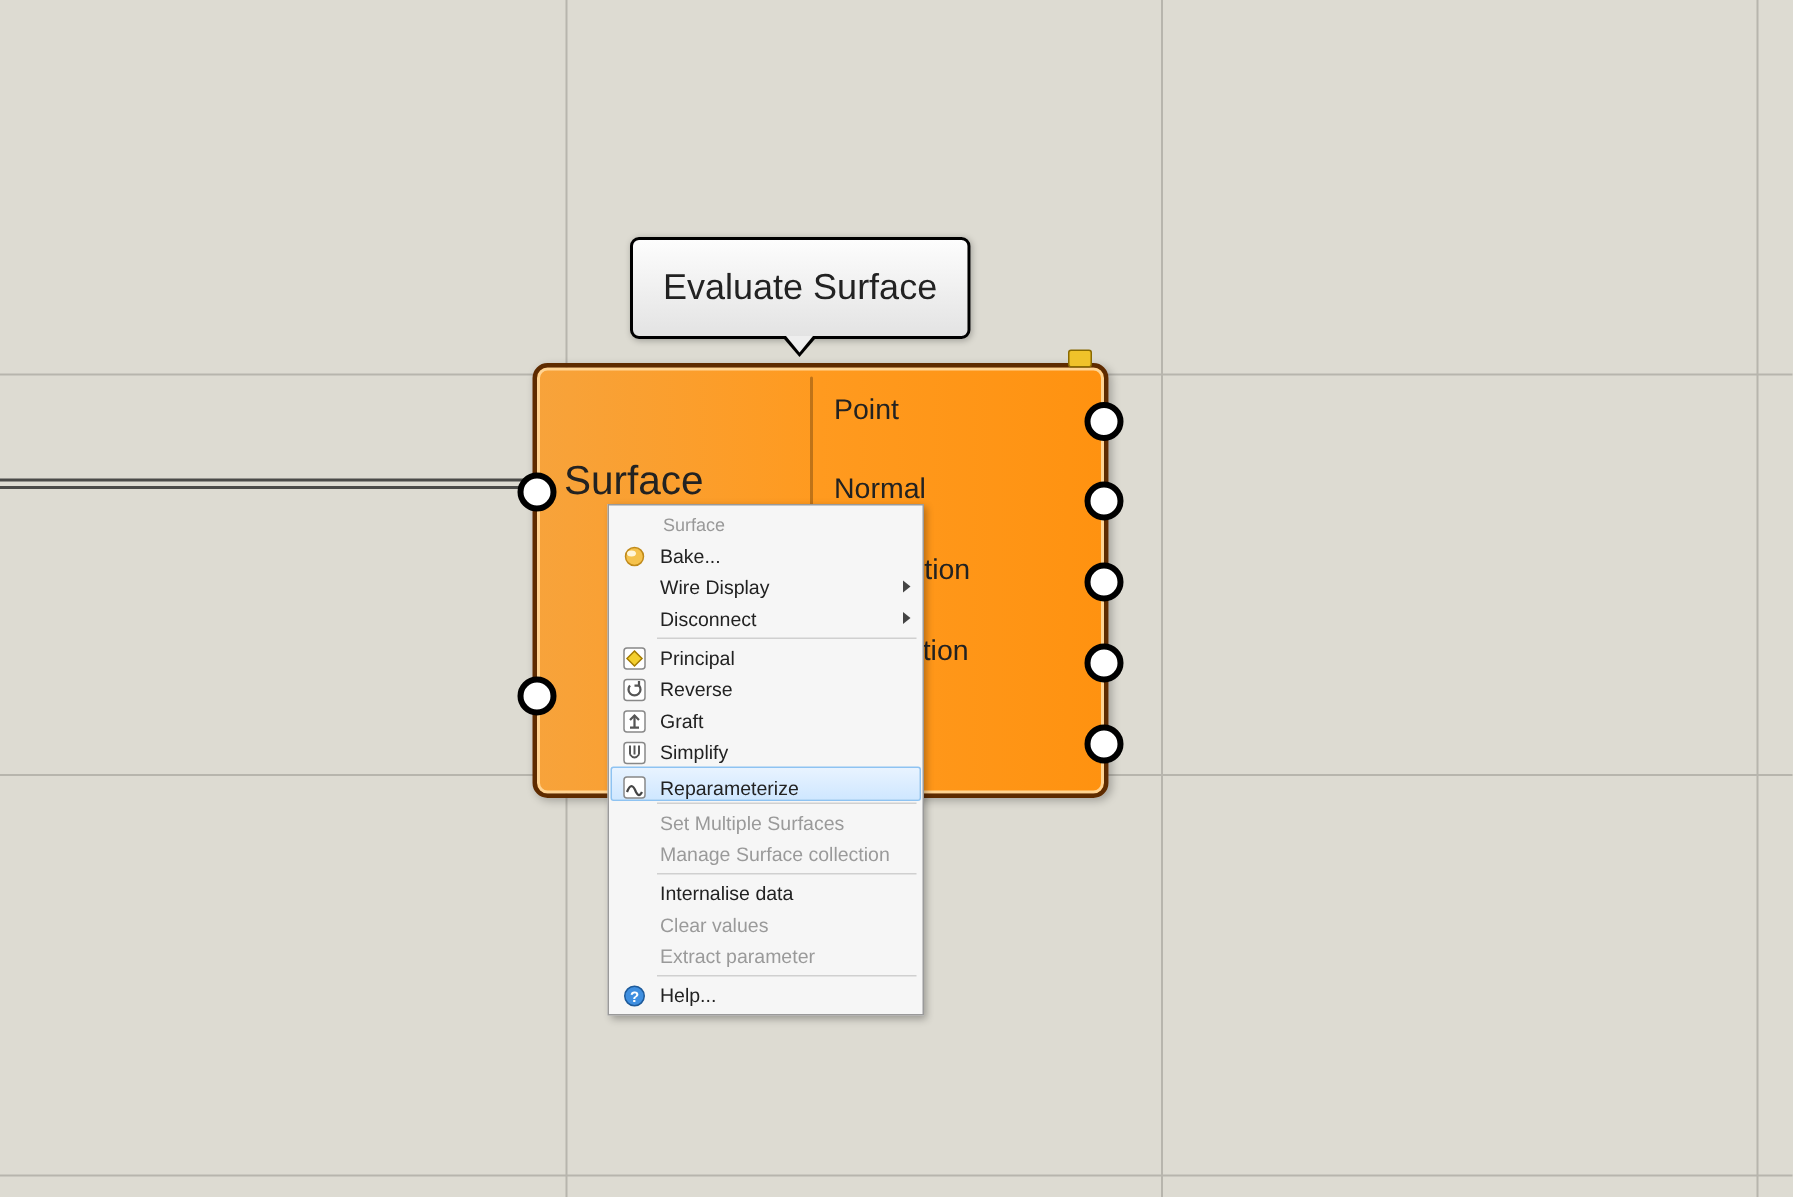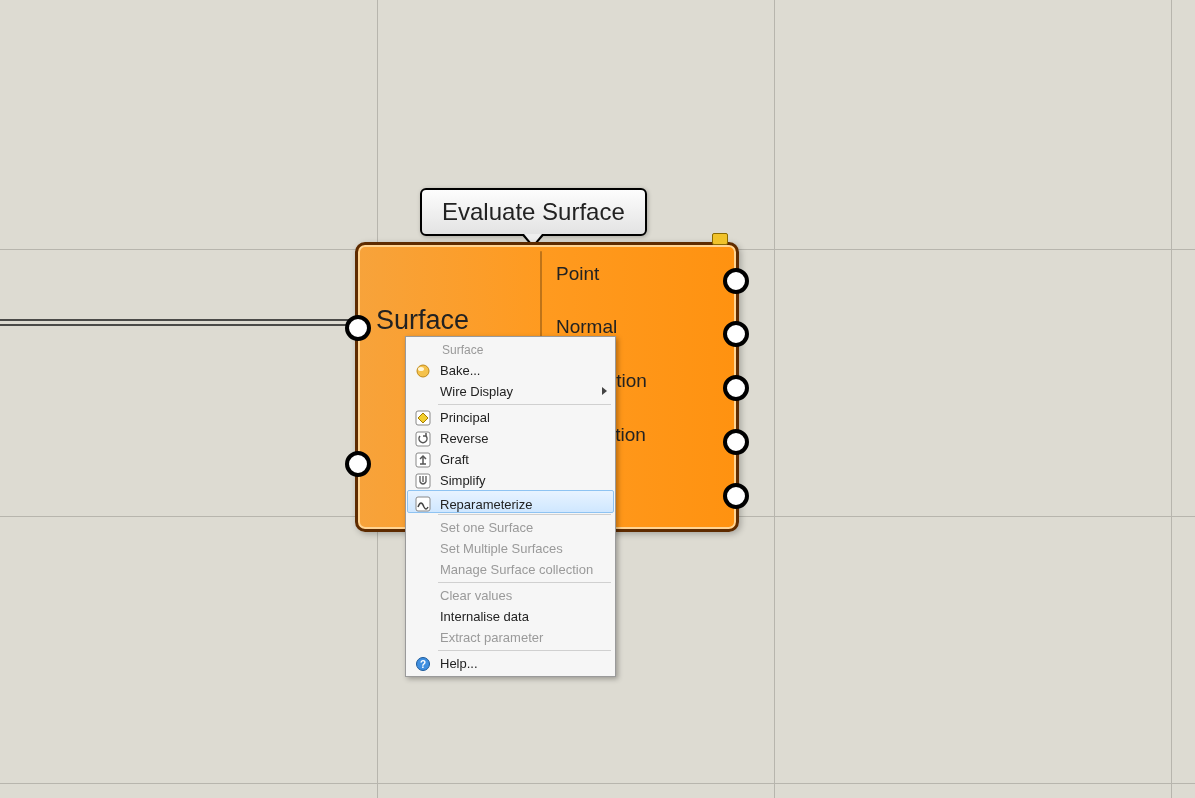--- a/index.html
+++ b/index.html
@@ -11,22 +11,22 @@
     background-size:397px 267px;
     background-position:-20px -18px;
   }
   
   .wire{position:absolute;left:0;top:319px;width:355px;height:8px;pointer-events:none;}
   .wire::before,.wire::after{content:"";position:absolute;left:0;right:0;height:2px;background:#4a4a48;}
   .wire::before{top:0;}
   .wire::after{top:5px;}
   
   
-  .tooltip{position:absolute;left:420px;top:158px;padding:8px 20px;border:2px solid #000;border-radius:6px;
-    background:linear-gradient(#fdfdfd,#e3e3e3);font-size:24px;color:#222;box-shadow:1px 1px 4px rgba(0,0,0,.25);margin-top:30px;}
+  .tooltip{position:absolute;left:420px;top:158px;padding:18px 20px;border:2px solid #000;border-radius:6px;
+    background:linear-gradient(#fdfdfd,#e3e3e3);font-size:24px;color:#222;box-shadow:1px 1px 4px rgba(0,0,0,.25);}
   .tooltip .arrow{position:absolute;left:50%;bottom:-14px;width:0;height:0;border-left:12px solid transparent;border-right:12px solid transparent;border-top:14px solid #000;margin-left:-12px;}
   .tooltip .arrow::after{content:"";position:absolute;left:-9px;top:-14px;border-left:9px solid transparent;border-right:9px solid transparent;border-top:11px solid #eee;}
   
   
   .comp{position:absolute;left:355px;top:242px;width:378px;height:284px;border:3px solid #5e2b00;border-radius:10px;
     background:linear-gradient(to right,#f7a33b,#ff9a1f 50%,#ff9210);box-shadow:inset 0 0 0 2px #ffd493, 2px 2px 6px rgba(0,0,0,.25);}
   .comp .tag{position:absolute;right:8px;top:-12px;width:14px;height:10px;background:#f0c22a;border:1px solid #8a6a00;border-radius:2px;}
   .comp .divider{position:absolute;left:182px;top:6px;bottom:6px;width:2px;background:rgba(0,0,0,.25);border-radius:2px;}
   .comp .inlabel{position:absolute;left:18px;font-size:27px;color:#222;}
   .comp .outlabel{position:absolute;left:198px;font-size:19px;color:#222;}
@@ -94,20 +94,25 @@
           </svg>
     </span>
       </span>
     <span class="lbl">Bake...</span>
   </div>
   <div class="row">
     <span class="gutter"></span>
     <span class="lbl">Wire Display</span>
     <span class="sub"></span>
   </div>
+  <div class="row">
+    <span class="gutter"></span>
+    <span class="lbl">Disconnect</span>
+    <span class="sub"></span>
+  </div>
 
   <div class="sep"></div>
 
   <div class="row">
     <span class="gutter">
         <span class="ico">
       <svg viewBox="0 0 16 16">
             <rect x="1" y="1" width="14" height="14" rx="2" fill="#fff" stroke="#888"></rect>
             <polygon points="8,3 13,8 8,13 3,8" fill="#f3cf2e" stroke="#a57c00"></polygon>
           </svg>
@@ -160,40 +165,36 @@
           </svg>
     </span>
       </span>
     <span class="lbl">Reparameterize</span>
   </div>
 
   <div class="sep"></div>
 
   <div class="row disabled">
     <span class="gutter"></span>
-      <span class="lbl">Set one Surface</span>
-  </div>
-  <div class="row disabled">
-    <span class="gutter"></span>
       <span class="lbl">Set Multiple Surfaces</span>
   </div>
   <div class="row disabled">
     <span class="gutter"></span>
       <span class="lbl">Manage Surface collection</span>
   </div>
 
   <div class="sep"></div>
 
+  <div class="row">
+    <span class="gutter"></span>
+      <span class="lbl">Internalise data</span>
+  </div>
   <div class="row disabled">
     <span class="gutter"></span>
       <span class="lbl">Clear values</span>
-  </div>
-  <div class="row">
-    <span class="gutter"></span>
-      <span class="lbl">Internalise data</span>
   </div>
   <div class="row disabled">
     <span class="gutter"></span>
       <span class="lbl">Extract parameter</span>
   </div>
 
   <div class="sep"></div>
 
   <div class="row">
     <span class="gutter">

